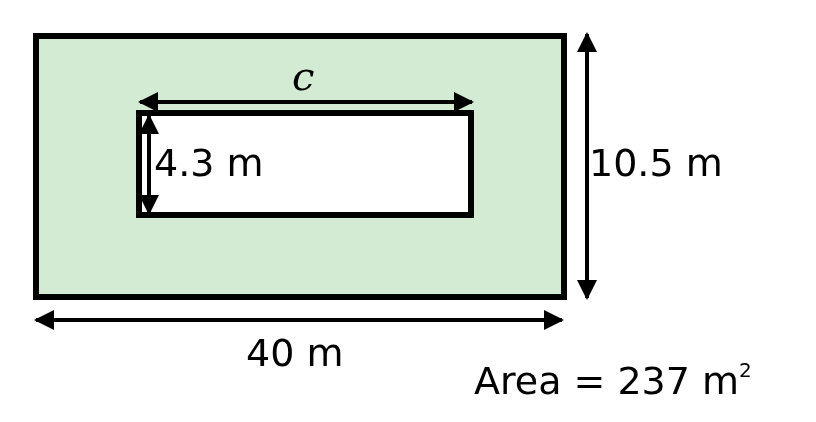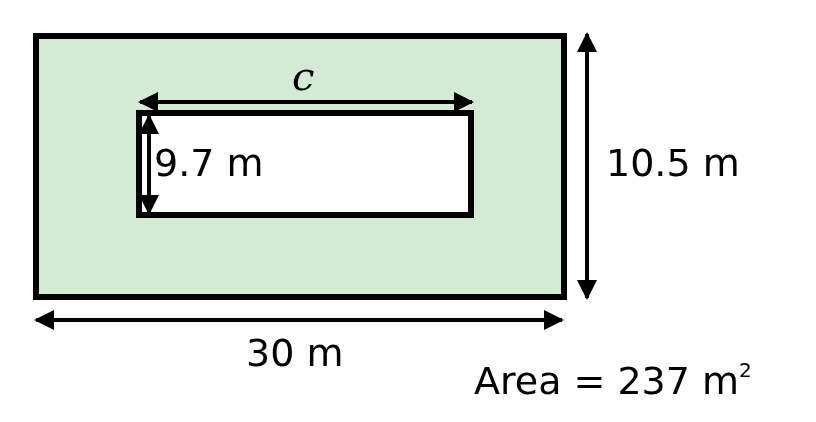--- a/index.html
+++ b/index.html
@@ -21,18 +21,18 @@
   </defs>
   <rect x="36" y="36" width="528" height="261" fill="#d3ead3" stroke="#000" stroke-width="6"></rect>
   <rect x="139" y="113" width="332" height="102" fill="#ffffff" stroke="#000" stroke-width="6"></rect>
   <line x1="140" y1="102" x2="472" y2="102" stroke="#000" stroke-width="4" marker-start="url(#ah)" marker-end="url(#ah)"></line>
   <line x1="149" y1="116" x2="149" y2="213" stroke="#000" stroke-width="4" marker-start="url(#ah)" marker-end="url(#ah)"></line>
   <line x1="587" y1="34" x2="587" y2="298" stroke="#000" stroke-width="4" marker-start="url(#ah)" marker-end="url(#ah)"></line>
   <line x1="36" y1="320" x2="562" y2="320" stroke="#000" stroke-width="4" marker-start="url(#ah)" marker-end="url(#ah)"></line>
 </svg>
 
 <div class="lbl var" style="left:292px; top:56px;">c</div>
-<div class="lbl" style="left:154px; top:144px;">9.7 m</div>
-<div class="lbl" style="left:606px; top:144px;">10.5 m</div>
-<div class="lbl" style="left:246px; top:334px;">30 m</div>
+<div class="lbl" style="left:154px; top:144px;">4.3 m</div>
+<div class="lbl" style="left:589px; top:144px;">10.5 m</div>
+<div class="lbl" style="left:246px; top:334px;">40 m</div>
 <div class="lbl" style="left:474px; top:362px;">
   <span>Area = 237 m</span><sup>2</sup>
 </div>
 
 </body></html>

